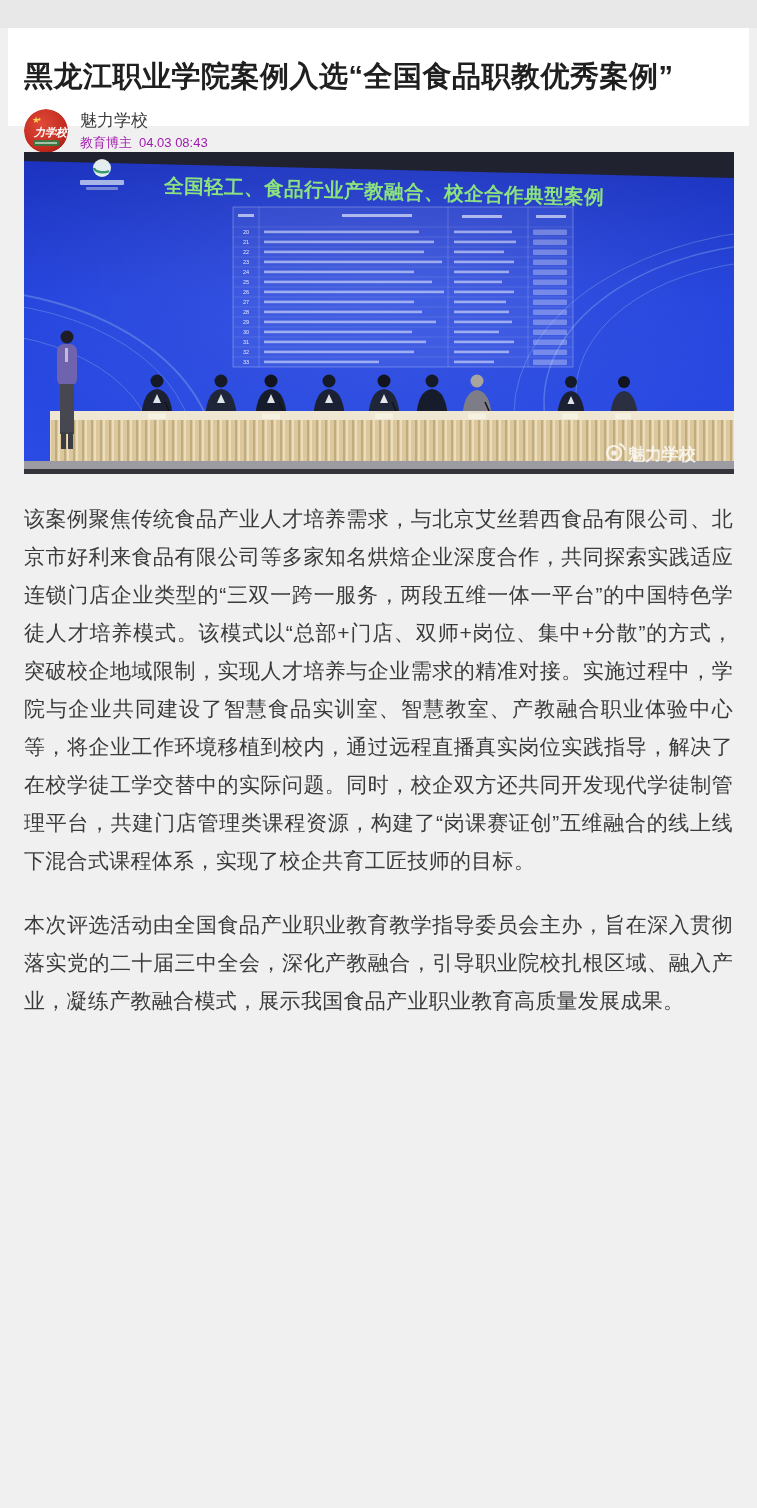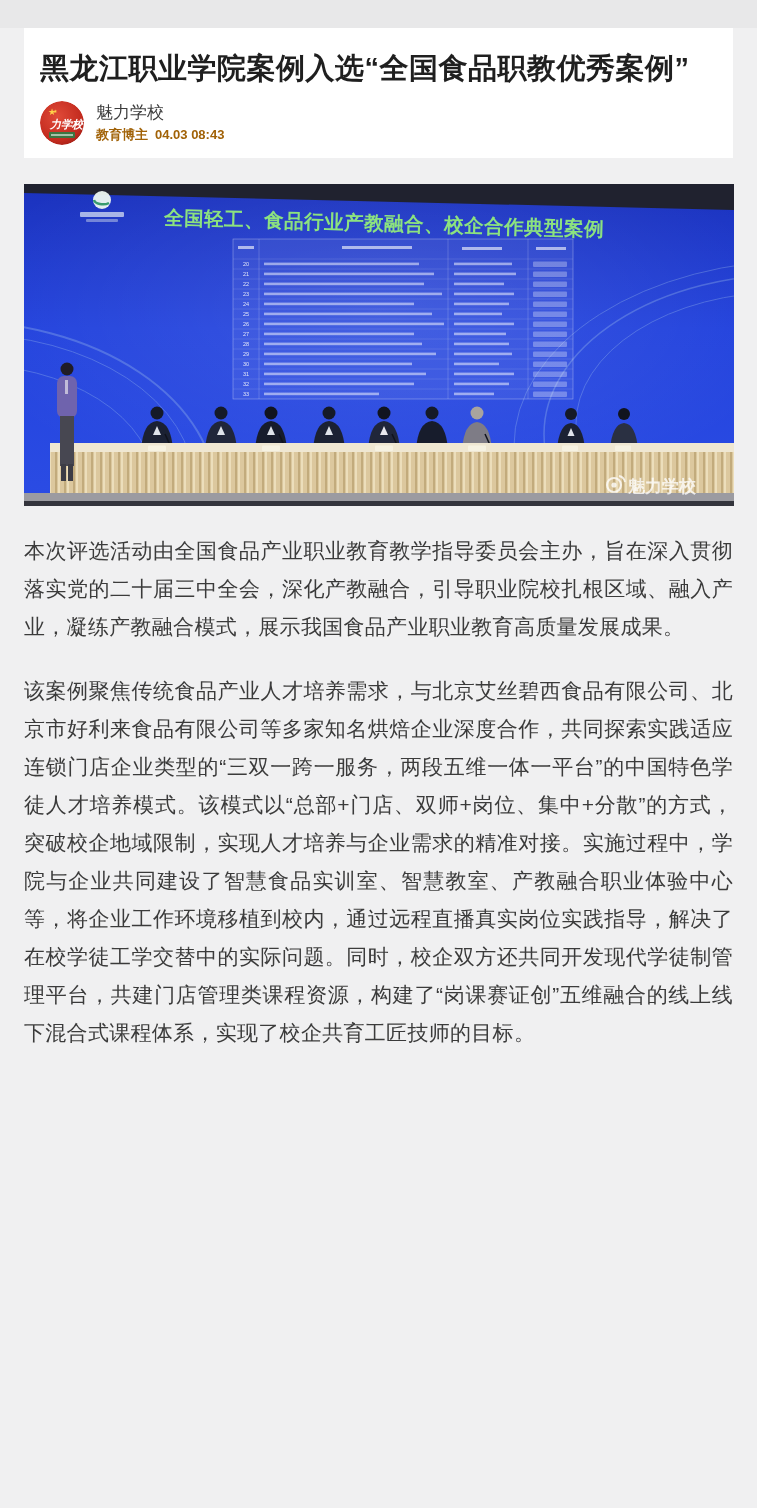--- a/index.html
+++ b/index.html
@@ -4,32 +4,32 @@
 <style>
   html,body{margin:0;padding:0;}
   body{
     width:757px; height:1508px; overflow:hidden;
     background:#f0f0f1;
     font-family:"Liberation Sans", sans-serif;
     -webkit-font-smoothing:antialiased;
   }
   .topbar{height:28px;background:#e8e8e9;}
   .header-card{
-    background:#ffffff; margin:0 24px; height:130px;
-    padding:20px 16px 0 16px; box-sizing:border-box;
+    background:#ffffff; margin:0 8px; height:98px;
+    padding:28px 16px 0 16px; box-sizing:border-box;
   }
   .article-title{
     margin:0; font-size:29px; line-height:40px; font-weight:700;
     color:#1f1f1f; letter-spacing:0.5px;
   }
   .author-row{display:flex; align-items:center; margin-top:13px;}
   .avatar{width:44px;height:44px;border-radius:50%;overflow:hidden;flex:0 0 44px;cursor:pointer;}
   .author-info{margin-left:12px;}
   .author-name{font-size:17px;color:#3d3d3d;line-height:20px;cursor:pointer;}
-  .author-meta{font-size:13px;color:#a16207;line-height:17px;margin-top:3px;font-weight:bold;}
+  .author-meta{font-size:13px;color:#a21caf;line-height:17px;margin-top:3px;}
   .author-meta span{margin-right:7px;}
   .body-section{padding:2px 24px 40px 24px;}
   .body-section p{
     margin:26px 0 0 0; font-size:21px; line-height:38px; color:#3b3b3b;
     text-align:justify; letter-spacing:0.3px;
   }
   .photo-fig{margin:24px 0 0 0; width:710px; cursor:pointer;}
   .photo-fig svg{display:block;}
   .photo-caption{
     margin-top:26px; font-size:20px; color:#3a3a3a; line-height:30px;
@@ -280,15 +280,15 @@
           <circle cx="0" cy="0" r="7" fill="none" stroke="#ffffff" stroke-width="2"></circle>
           <circle cx="0" cy="0" r="2.6" fill="#ffffff"></circle>
           <path d="M5 -9 q5 1 6 6" fill="none" stroke="#ffffff" stroke-width="1.8"></path>
         </g>
         <text x="14" y="6.5" font-size="17" font-weight="bold" fill="#ffffff">魅力学校</text>
       </g>
     </svg>
   </figure>
 
 
+  <p>该案例聚焦传统食品产业人才培养需求，与北京艾丝碧西食品有限公司、北京市好利来食品有限公司等多家知名烘焙企业深度合作，共同探索实践适应连锁门店企业类型的“三双一跨一服务，两段五维一体一平台”的中国特色学徒人才培养模式。该模式以“总部+门店、双师+岗位、集中+分散”的方式，突破校企地域限制，实现人才培养与企业需求的精准对接。实施过程中，学院与企业共同建设了智慧食品实训室、智慧教室、产教融合职业体验中心等，将企业工作环境移植到校内，通过远程直播真实岗位实践指导，解决了在校学徒工学交替中的实际问题。同时，校企双方还共同开发现代学徒制管理平台，共建门店管理类课程资源，构建了“岗课赛证创”五维融合的线上线下混合式课程体系，实现了校企共育工匠技师的目标。</p>
   <p>本次评选活动由全国食品产业职业教育教学指导委员会主办，旨在深入贯彻落实党的二十届三中全会，深化产教融合，引导职业院校扎根区域、融入产业，凝练产教融合模式，展示我国食品产业职业教育高质量发展成果。</p>
-  <p>该案例聚焦传统食品产业人才培养需求，与北京艾丝碧西食品有限公司、北京市好利来食品有限公司等多家知名烘焙企业深度合作，共同探索实践适应连锁门店企业类型的“三双一跨一服务，两段五维一体一平台”的中国特色学徒人才培养模式。该模式以“总部+门店、双师+岗位、集中+分散”的方式，突破校企地域限制，实现人才培养与企业需求的精准对接。实施过程中，学院与企业共同建设了智慧食品实训室、智慧教室、产教融合职业体验中心等，将企业工作环境移植到校内，通过远程直播真实岗位实践指导，解决了在校学徒工学交替中的实际问题。同时，校企双方还共同开发现代学徒制管理平台，共建门店管理类课程资源，构建了“岗课赛证创”五维融合的线上线下混合式课程体系，实现了校企共育工匠技师的目标。</p>
 </div>
 
 </body></html>

